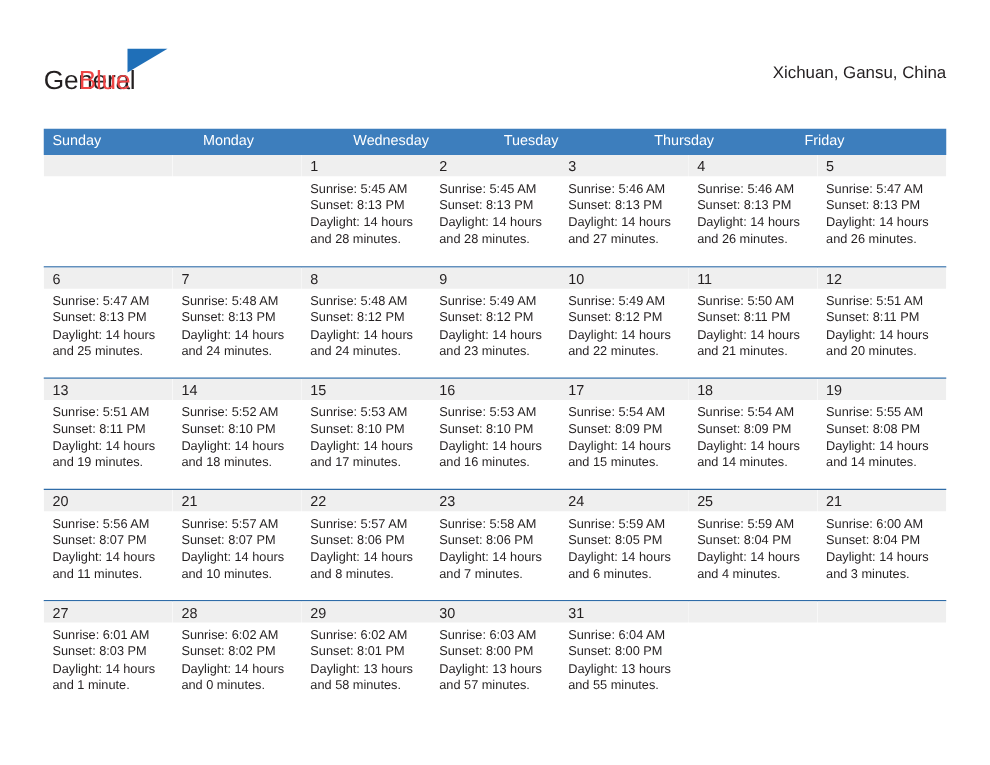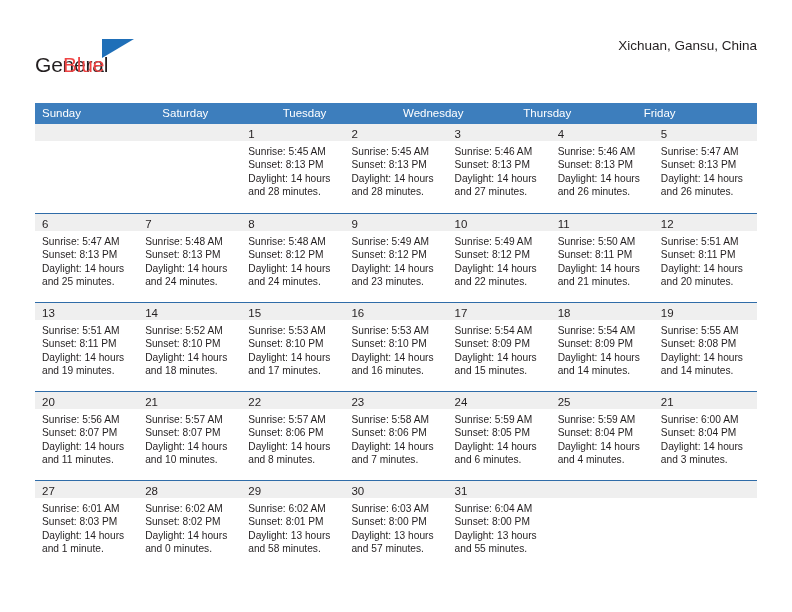--- a/index.html
+++ b/index.html
@@ -75,21 +75,21 @@
     font-size: 27px;
     color: #231f20;
     line-height: 32px;
     white-space: nowrap;
     font-weight: normal;
   }
   .location {
     font-size: 13.5px;
     color: #231f20;
     line-height: 20px;
-    margin-top: 6px;
+    margin-top: 18px;
     white-space: nowrap;
     text-align: right;
   }
 
   
   .calendar {
     position: absolute;
     left: 35px;
     top: 103px;
     width: 722px;
@@ -165,23 +165,23 @@
 
     <div class="title-block">
       <div class="location">Xichuan, Gansu, China</div>
     </div>
 
   </div>
 
   <div class="calendar">
     <div class="cal-header">
         <div class="hcell">Sunday</div>
-        <div class="hcell">Saturday</div>
+        <div class="hcell">Monday</div>
+        <div class="hcell">Wednesday</div>
         <div class="hcell">Tuesday</div>
-        <div class="hcell">Wednesday</div>
         <div class="hcell">Thursday</div>
         <div class="hcell">Friday</div>
       </div>
     <div class="weeks">
         <div class="week">
           <div class="daycell empty">
             <div class="daynum-band"><span class="daynum"></span></div>
             <div class="details"></div>
           </div>
           <div class="daycell empty">

